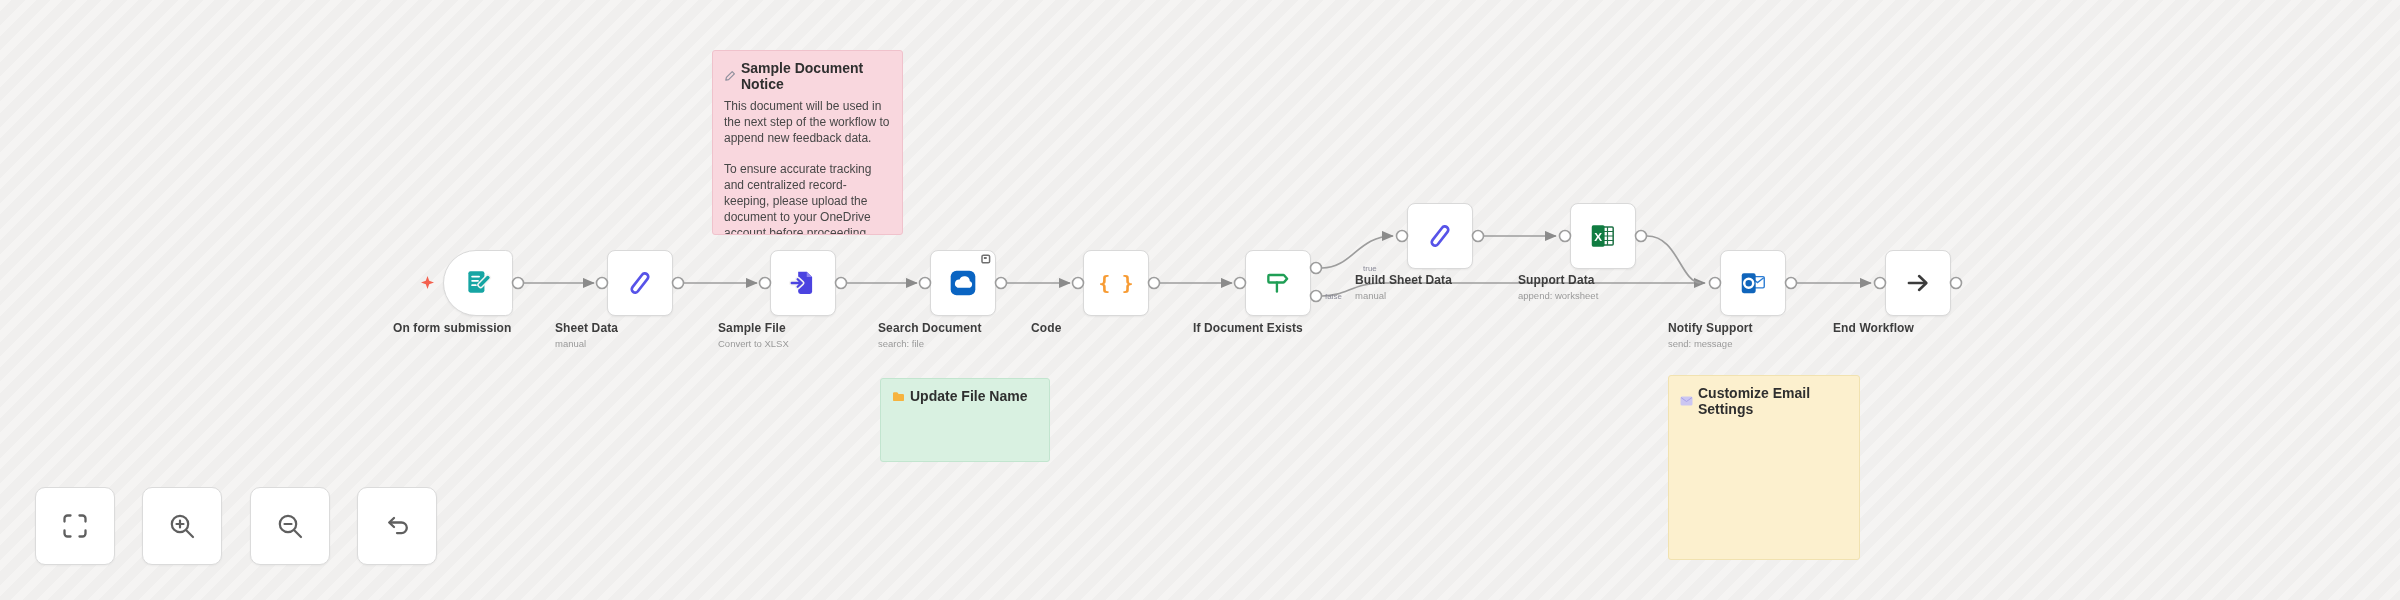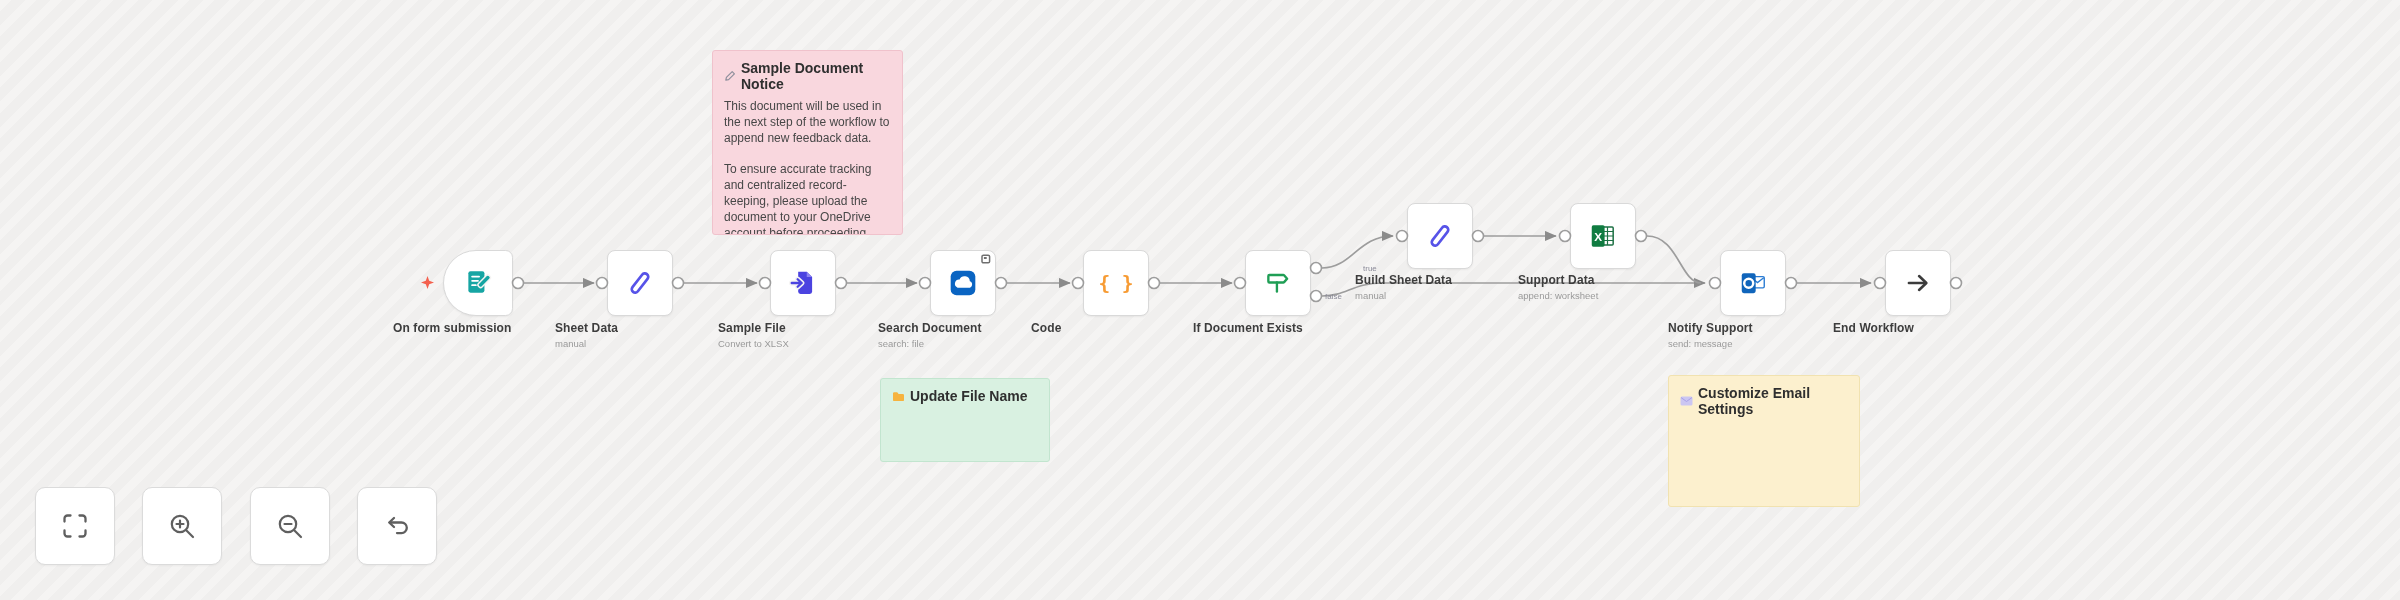--- a/index.html
+++ b/index.html
@@ -249,21 +249,21 @@
   <h4>
     <span class="icon">
       <svg width="13" height="11" viewBox="0 0 13 11">
           <path d="M1,2.5 a1.2,1.2 0 0 1 1.2,-1.2 h3 l1.4,1.6 h4.2 a1.2,1.2 0 0 1 1.2,1.2 v4.8 a1.2,1.2 0 0 1 -1.2,1.2 H2.2 A1.2,1.2 0 0 1 1,8.9 Z" fill="#F6B33E"></path>
         </svg>
     </span>
     <span>Update File Name</span>
   </h4>
 </div>
 
-<div class="sticky yellow" style="left:1668px;top:375px;width:192px;height:132px;">
+<div class="sticky yellow" style="left:1668px;top:375px;width:192px;height:185px;">
   <h4>
     <span class="icon">
       <svg width="13" height="10" viewBox="0 0 13 10">
           <rect x="0.5" y="0.5" width="12" height="9" rx="1.5" fill="#CBC6F2"></rect>
           <path d="M1,1.5 L6.5,5.5 L12,1.5" stroke="#A9A1E8" stroke-width="1" fill="none"></path>
         </svg>
     </span>
     <span>Customize Email Settings</span>
   </h4>
 </div>

